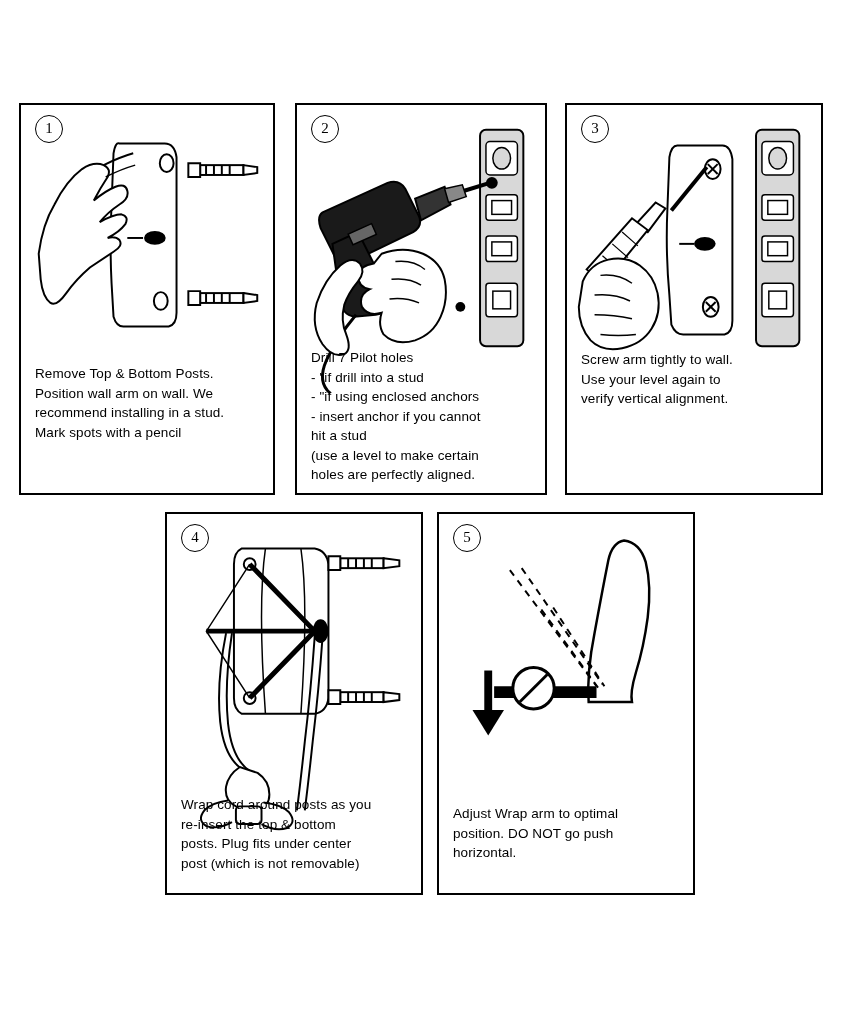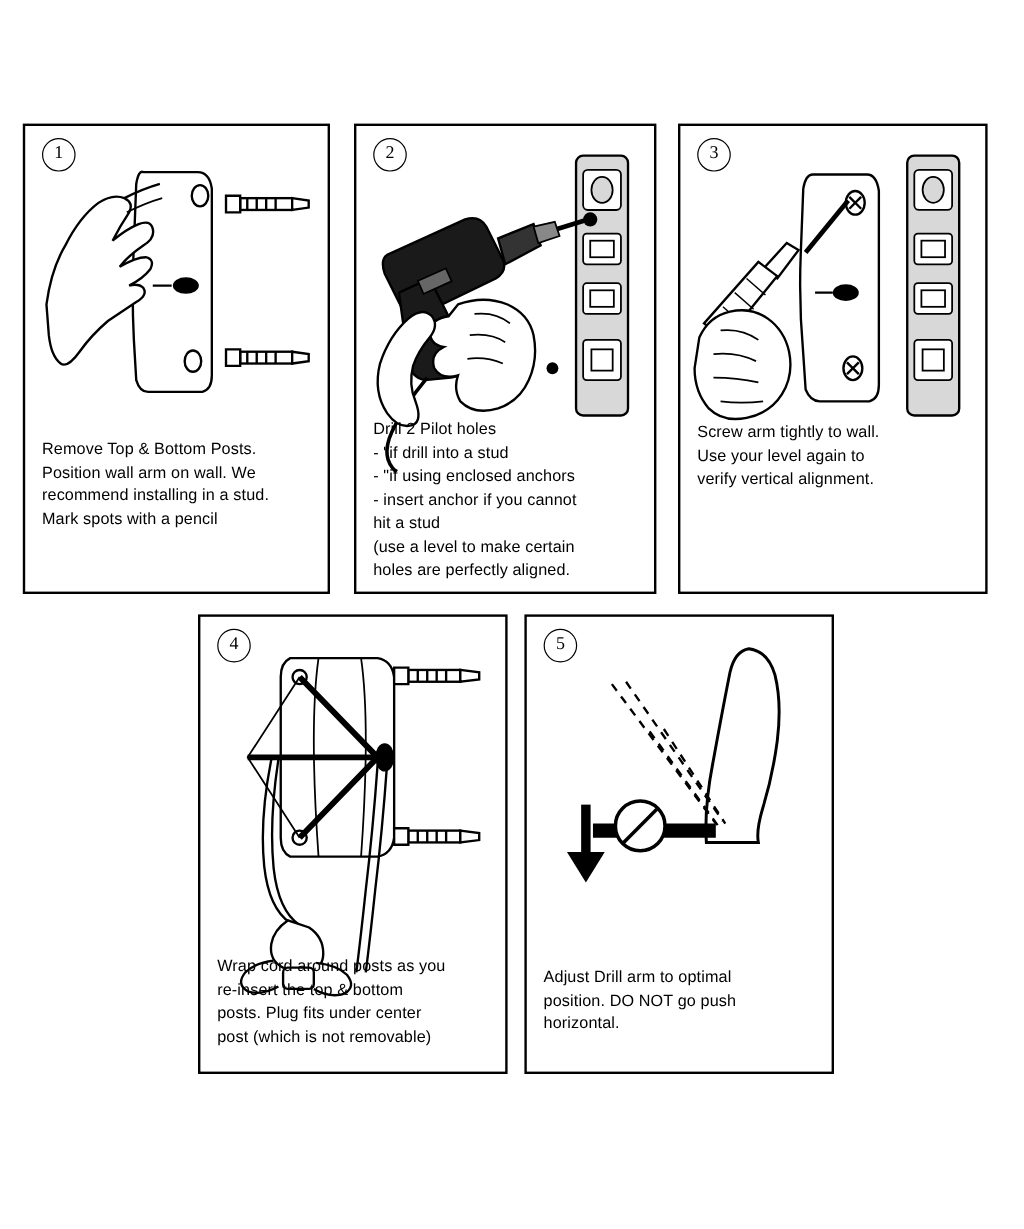--- a/index.html
+++ b/index.html
@@ -161,21 +161,21 @@
                Q138 232 120 238 Q100 244 88 232 Q82 222 86 210
                Q72 214 66 204 Q62 192 74 186 Q62 184 62 172 Q64 162 78 160 Z" fill="#fff" stroke="#000" stroke-width="2"></path>
       <path d="M100 158 Q118 156 130 166" fill="none" stroke="#000" stroke-width="1.5"></path>
       <path d="M96 176 Q114 174 126 182" fill="none" stroke="#000" stroke-width="1.5"></path>
       <path d="M94 196 Q110 194 124 200" fill="none" stroke="#000" stroke-width="1.5"></path>
       <path d="M20 200 Q28 176 44 162 Q56 152 64 160 Q70 168 62 178
                Q52 190 48 202 Q44 218 50 232 Q56 248 48 252 Q36 256 26 242
                Q14 224 20 200 Z" fill="#fff" stroke="#000" stroke-width="2"></path>
     </svg>
 
-    <div class="caption" id="caption-2">Drill 2 Pilot holes
+    <div class="caption" id="caption-2">Drill 7 Pilot holes
 - "if drill into a stud
 - "if using enclosed anchors
 - insert anchor if you cannot
   hit a stud
  (use a level to make certain
  holes are perfectly aligned.</div>
   </div>
 
   <div class="panel" id="panel-3">
     <div class="step-num">3</div>
@@ -314,18 +314,18 @@
         <rect x="46" y="158" width="8" height="44" fill="#000"></rect>
         <path d="M34 198 L66 198 L50 224 Z" fill="#000"></path>
       </g>
 
       <g>
         <circle cx="96" cy="176" r="21" fill="#fff" stroke="#000" stroke-width="3"></circle>
         <line x1="82" y1="190" x2="110" y2="162" stroke="#000" stroke-width="3"></line>
       </g>
     </svg>
 
-    <div class="caption" id="caption-5">Adjust Drill arm to optimal
+    <div class="caption" id="caption-5">Adjust Wrap arm to optimal
 position. DO NOT go push
 horizontal.</div>
   </div>
 
 </div>
 
 </body></html>

